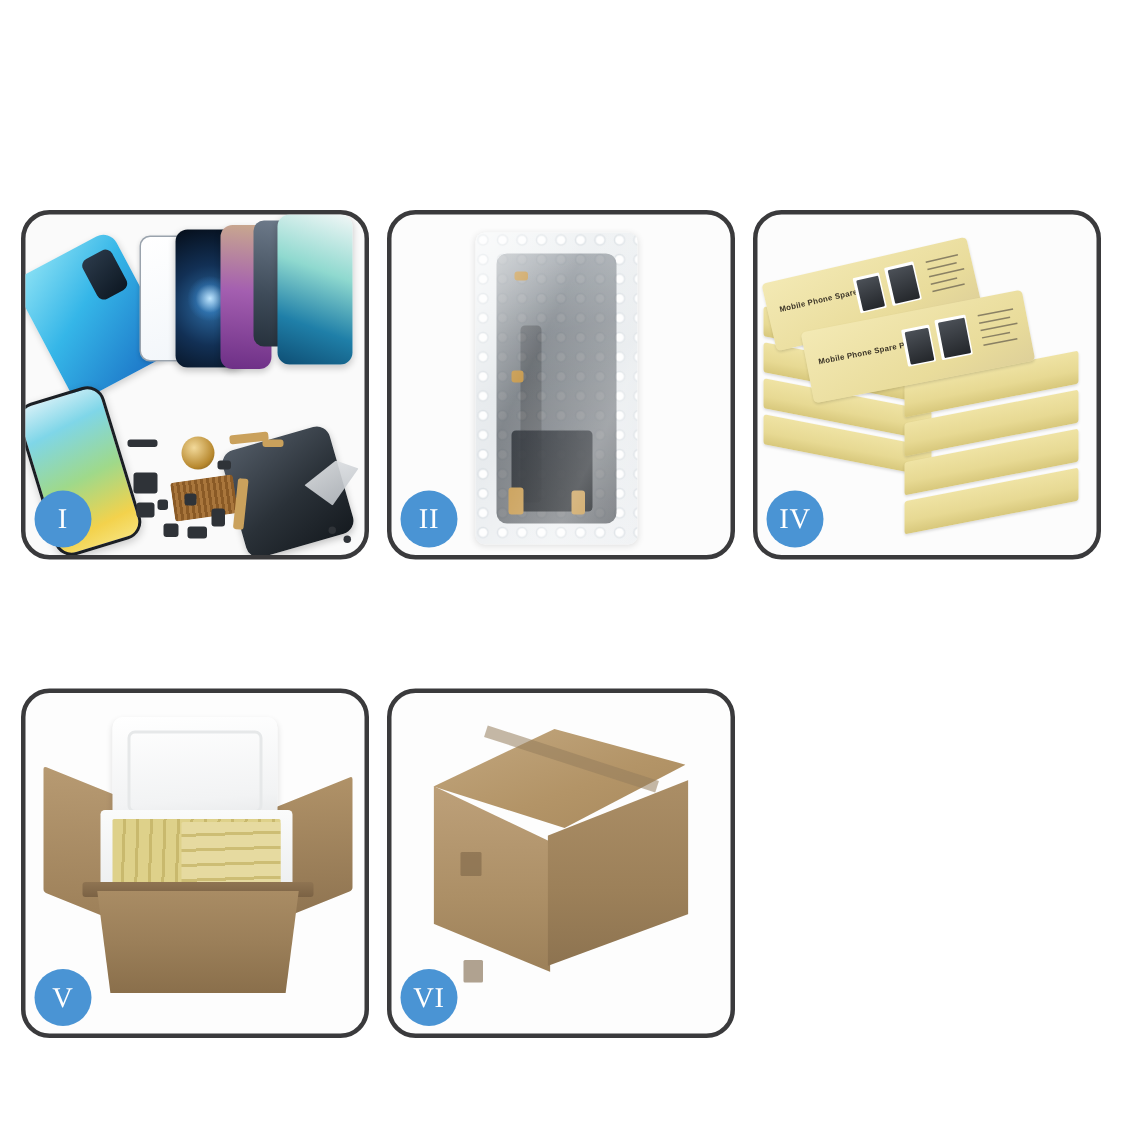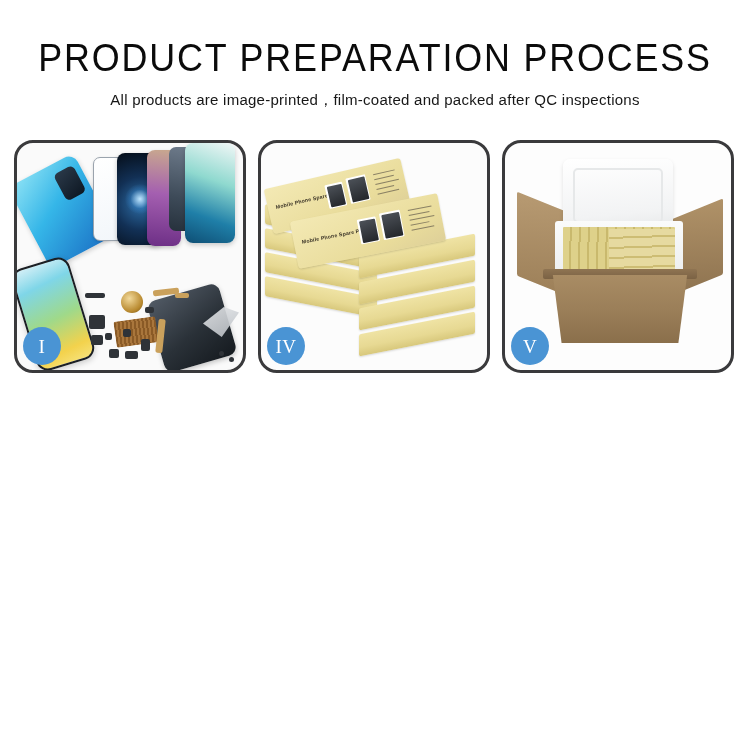--- a/index.html
+++ b/index.html
@@ -297,24 +297,20 @@
     background: rgba(150,126,92,.55);
     transform: rotate(18deg);
   }
   .seal6 { position: absolute; background: rgba(125,102,72,.6); border-radius: 1px; }
 </style>
 </head>
 <body>
 
 <div class="page">
 
-  <div class="header">
-    <div class="title">PRODUCT PREPARATION PROCESS</div>
-    <div class="subtitle">All products are image-printed，film-coated and packed after QC inspections</div>
-  </div>
 
   <div class="grid">
 
     <div class="panel p1">
       <div class="stage">
         <div class="ph ph-back"></div>
         <div class="ph ph-glass"></div>
         <div class="ph ph-dark"></div>
         <div class="ph ph-purple"></div>
         <div class="ph ph-grey"></div>
@@ -335,20 +331,34 @@
         <div class="flex-c" style="left:136px;top:146px;width:26px;height:6px;transform:rotate(-6deg);"></div>
         <div class="flex-c" style="left:140px;top:176px;width:7px;height:34px;transform:rotate(6deg);"></div>
         <div class="flex-c" style="left:158px;top:150px;width:14px;height:5px;"></div>
         <div class="chip" style="left:202px;top:208px;width:5px;height:5px;border-radius:50%;"></div>
         <div class="chip" style="left:212px;top:214px;width:5px;height:5px;border-radius:50%;"></div>
         <div class="tool"></div>
       </div>
       <div class="badge">I</div>
     </div>
 
+    <div class="panel p2">
+      <div class="stage">
+        <div class="bubble-bag">
+          <div class="screen-in"></div>
+          <div class="flex-strip"></div>
+          <div class="gold-tab" style="left:26px;top:26px;width:9px;height:6px;"></div>
+          <div class="gold-tab" style="left:24px;top:92px;width:8px;height:8px;"></div>
+          <div class="gold-tab" style="left:22px;top:170px;width:10px;height:18px;"></div>
+          <div class="gold-tab" style="left:64px;top:172px;width:9px;height:16px;"></div>
+          <div class="bag-gloss"></div>
+        </div>
+      </div>
+      <div class="badge">II</div>
+    </div>
 
 
     <div class="panel p4">
       <div class="stage">
         <div class="stack">
 
           <div class="sbox" style="left:0px;top:56px;width:112px;height:20px;transform:skewY(11deg);"></div>
           <div class="sbox" style="left:0px;top:80px;width:112px;height:20px;transform:skewY(11deg);"></div>
           <div class="sbox" style="left:0px;top:104px;width:112px;height:20px;transform:skewY(11deg);"></div>
           <div class="sbox" style="left:0px;top:128px;width:112px;height:20px;transform:skewY(11deg);"></div>
@@ -399,15 +409,26 @@
         <div class="foamLid"></div>
         <div class="foamBox"></div>
         <div class="ybars"></div>
         <div class="ybars2"></div>
         <div class="cartonRim"></div>
         <div class="cartonFront"></div>
       </div>
       <div class="badge">V</div>
     </div>
 
+    <div class="panel p6">
+      <div class="stage">
+        <div class="c6-top"></div>
+        <div class="tape6"></div>
+        <div class="c6-left"></div>
+        <div class="c6-right"></div>
+        <div class="seal6" style="left:46px;top:106px;width:14px;height:16px;"></div>
+        <div class="seal6" style="left:48px;top:178px;width:13px;height:15px;"></div>
+      </div>
+      <div class="badge">VI</div>
+    </div>
 
   </div>
 </div>
 
 </body></html>

